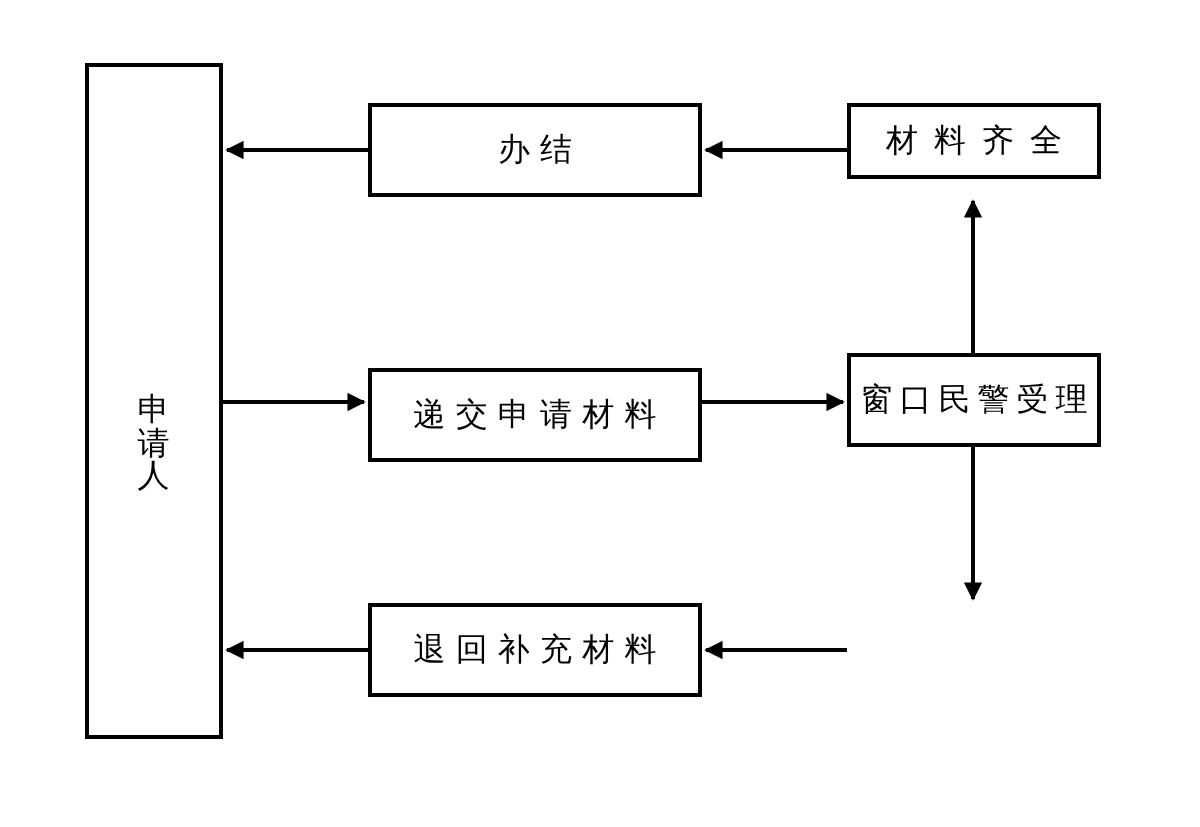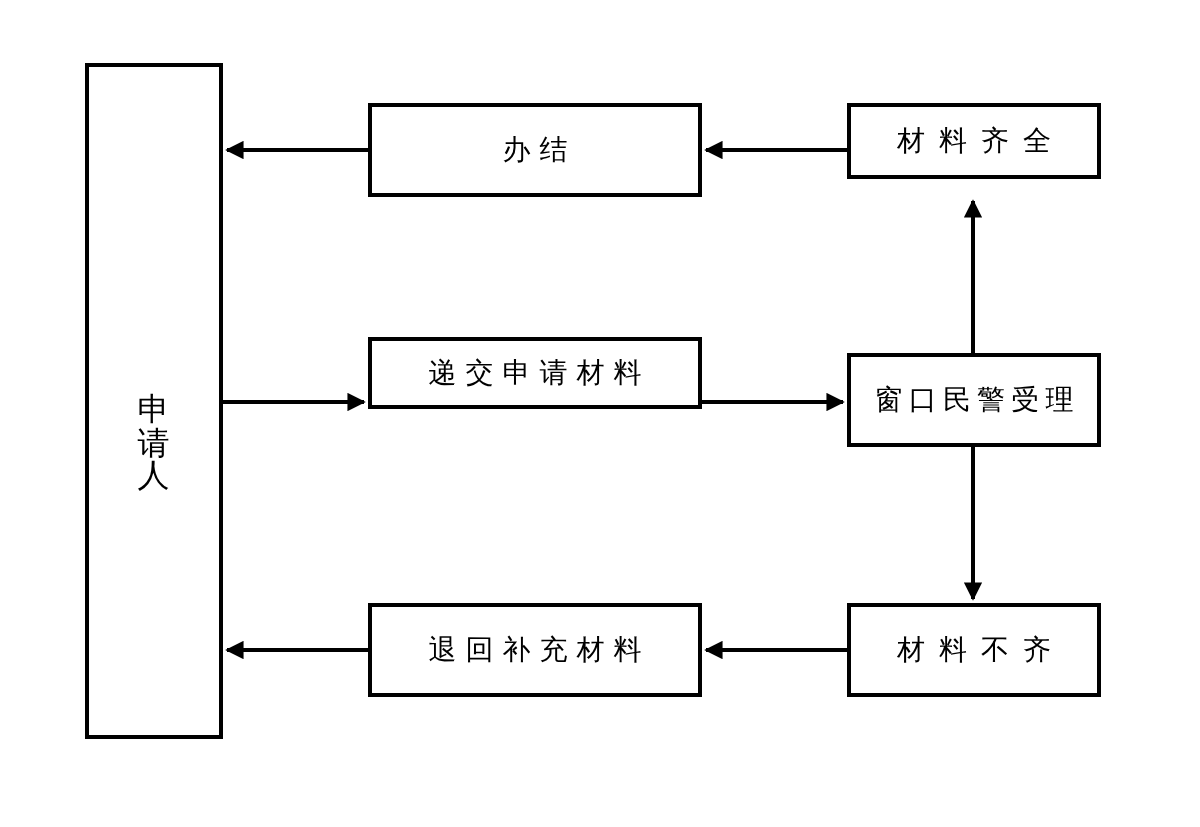--- a/index.html
+++ b/index.html
@@ -27,21 +27,21 @@
     position: absolute;
     box-sizing: border-box;
     border: 4px solid #000000;
     background: #ffffff;
     display: flex;
     align-items: center;
     justify-content: center;
     text-align: center;
   }
   .node .label {
-    font-size: 28px;
+    font-size: 32px;
     letter-spacing: 0.32em;
     text-indent: 0.32em; 
     white-space: nowrap;
   }
   .node-applicant {
     left: 85px;
     top: 63px;
     width: 138px;
     height: 676px;
   }
@@ -49,21 +49,21 @@
     writing-mode: vertical-lr;
     text-orientation: upright;
     font-size: 32px;
     letter-spacing: 1.05em;
     text-indent: 0;
     transform: translateY(0.5em);
   }
   .node-done            { left: 368px; top: 103px; width: 334px; height: 94px; }
   .node-complete        { left: 847px; top: 103px; width: 254px; height: 76px; }
   .node-complete .label { letter-spacing: 0.5em; text-indent: 0.5em; }
-  .node-submit          { left: 368px; top: 337px; width: 334px; height: 72px; }
+  .node-submit          { left: 368px; top: 368px; width: 334px; height: 94px; }
   .node-accept          { left: 847px; top: 353px; width: 254px; height: 94px; }
   .node-accept .label   { letter-spacing: 0.22em; text-indent: 0.22em; }
   .node-return          { left: 368px; top: 603px; width: 334px; height: 94px; text-align: right; }
   .node-incomplete      { left: 847px; top: 603px; width: 254px; height: 94px; }
   .node-incomplete .label { letter-spacing: 0.5em; text-indent: 0.5em; }
 </style>
 </head>
 <body>
 
 <div class="canvas">
@@ -101,17 +101,14 @@
   </div>
 
   <div class="node node-accept">
     <span class="label">窗口民警受理</span>
   </div>
 
   <div class="node node-return">
     <span class="label">退回补充材料</span>
   </div>
 
-  <div class="node node-incomplete">
-    <span class="label">材料不齐</span>
-  </div>
 
 </div>
 
 </body></html>

